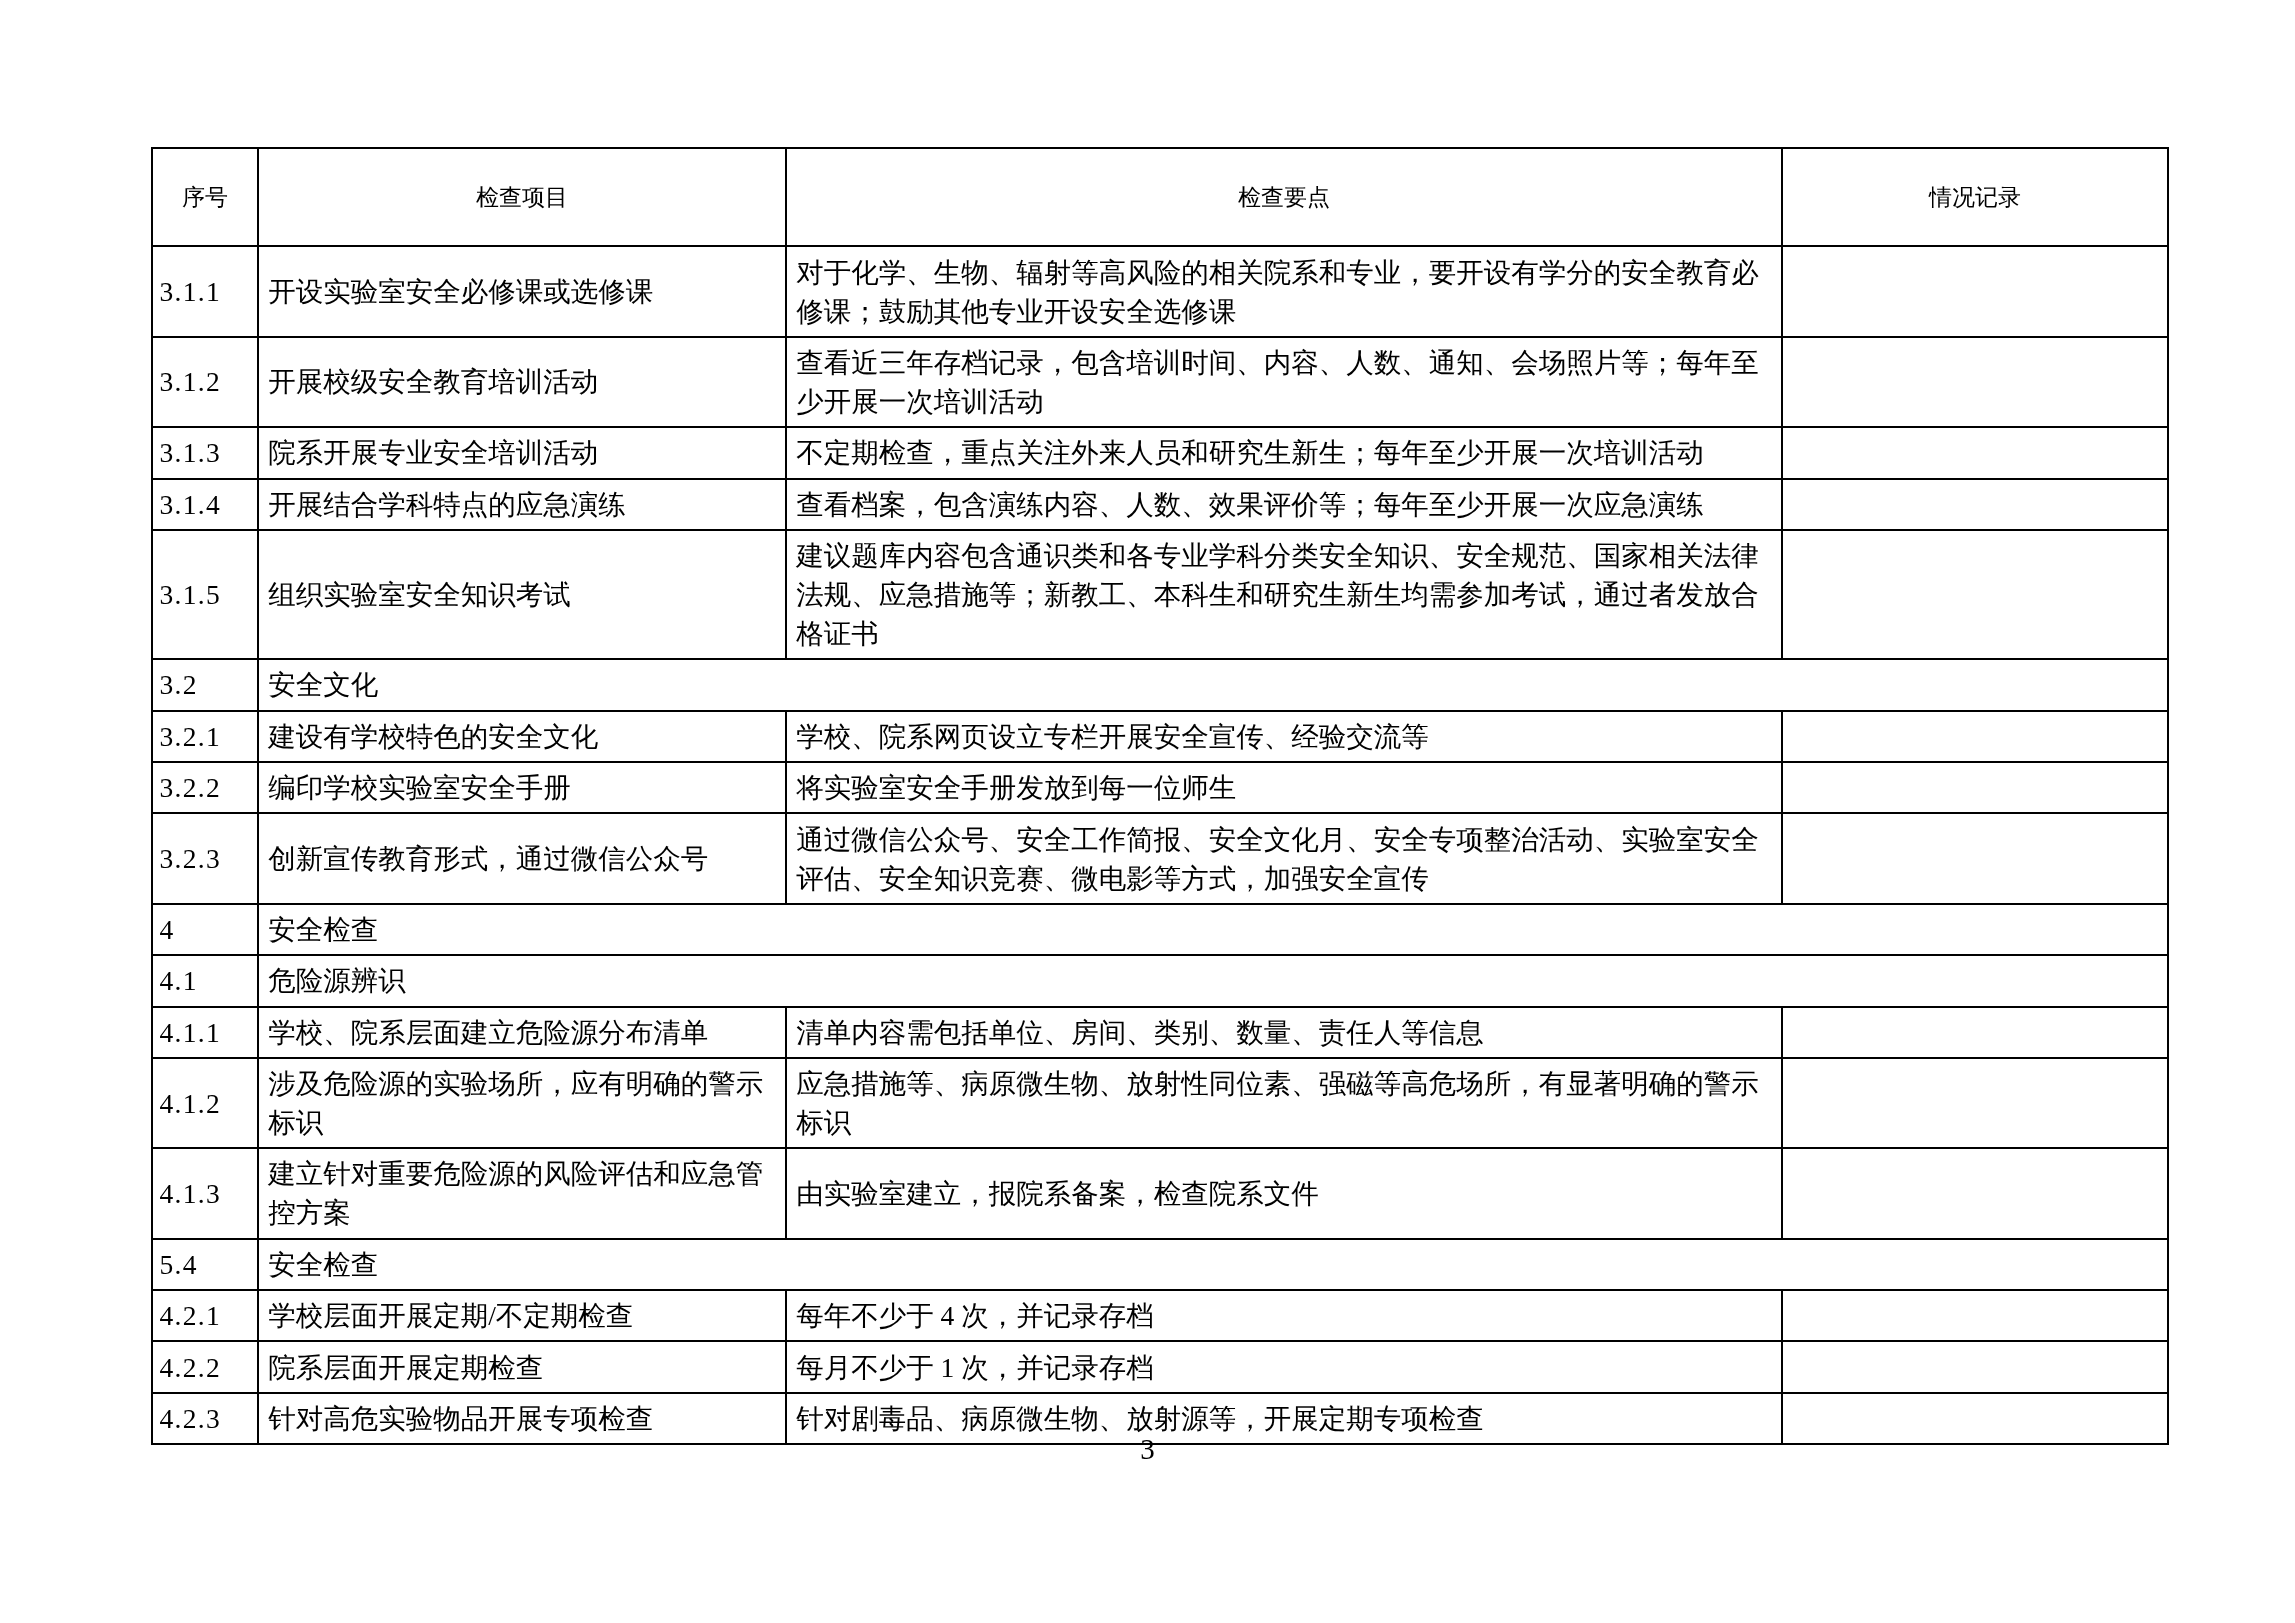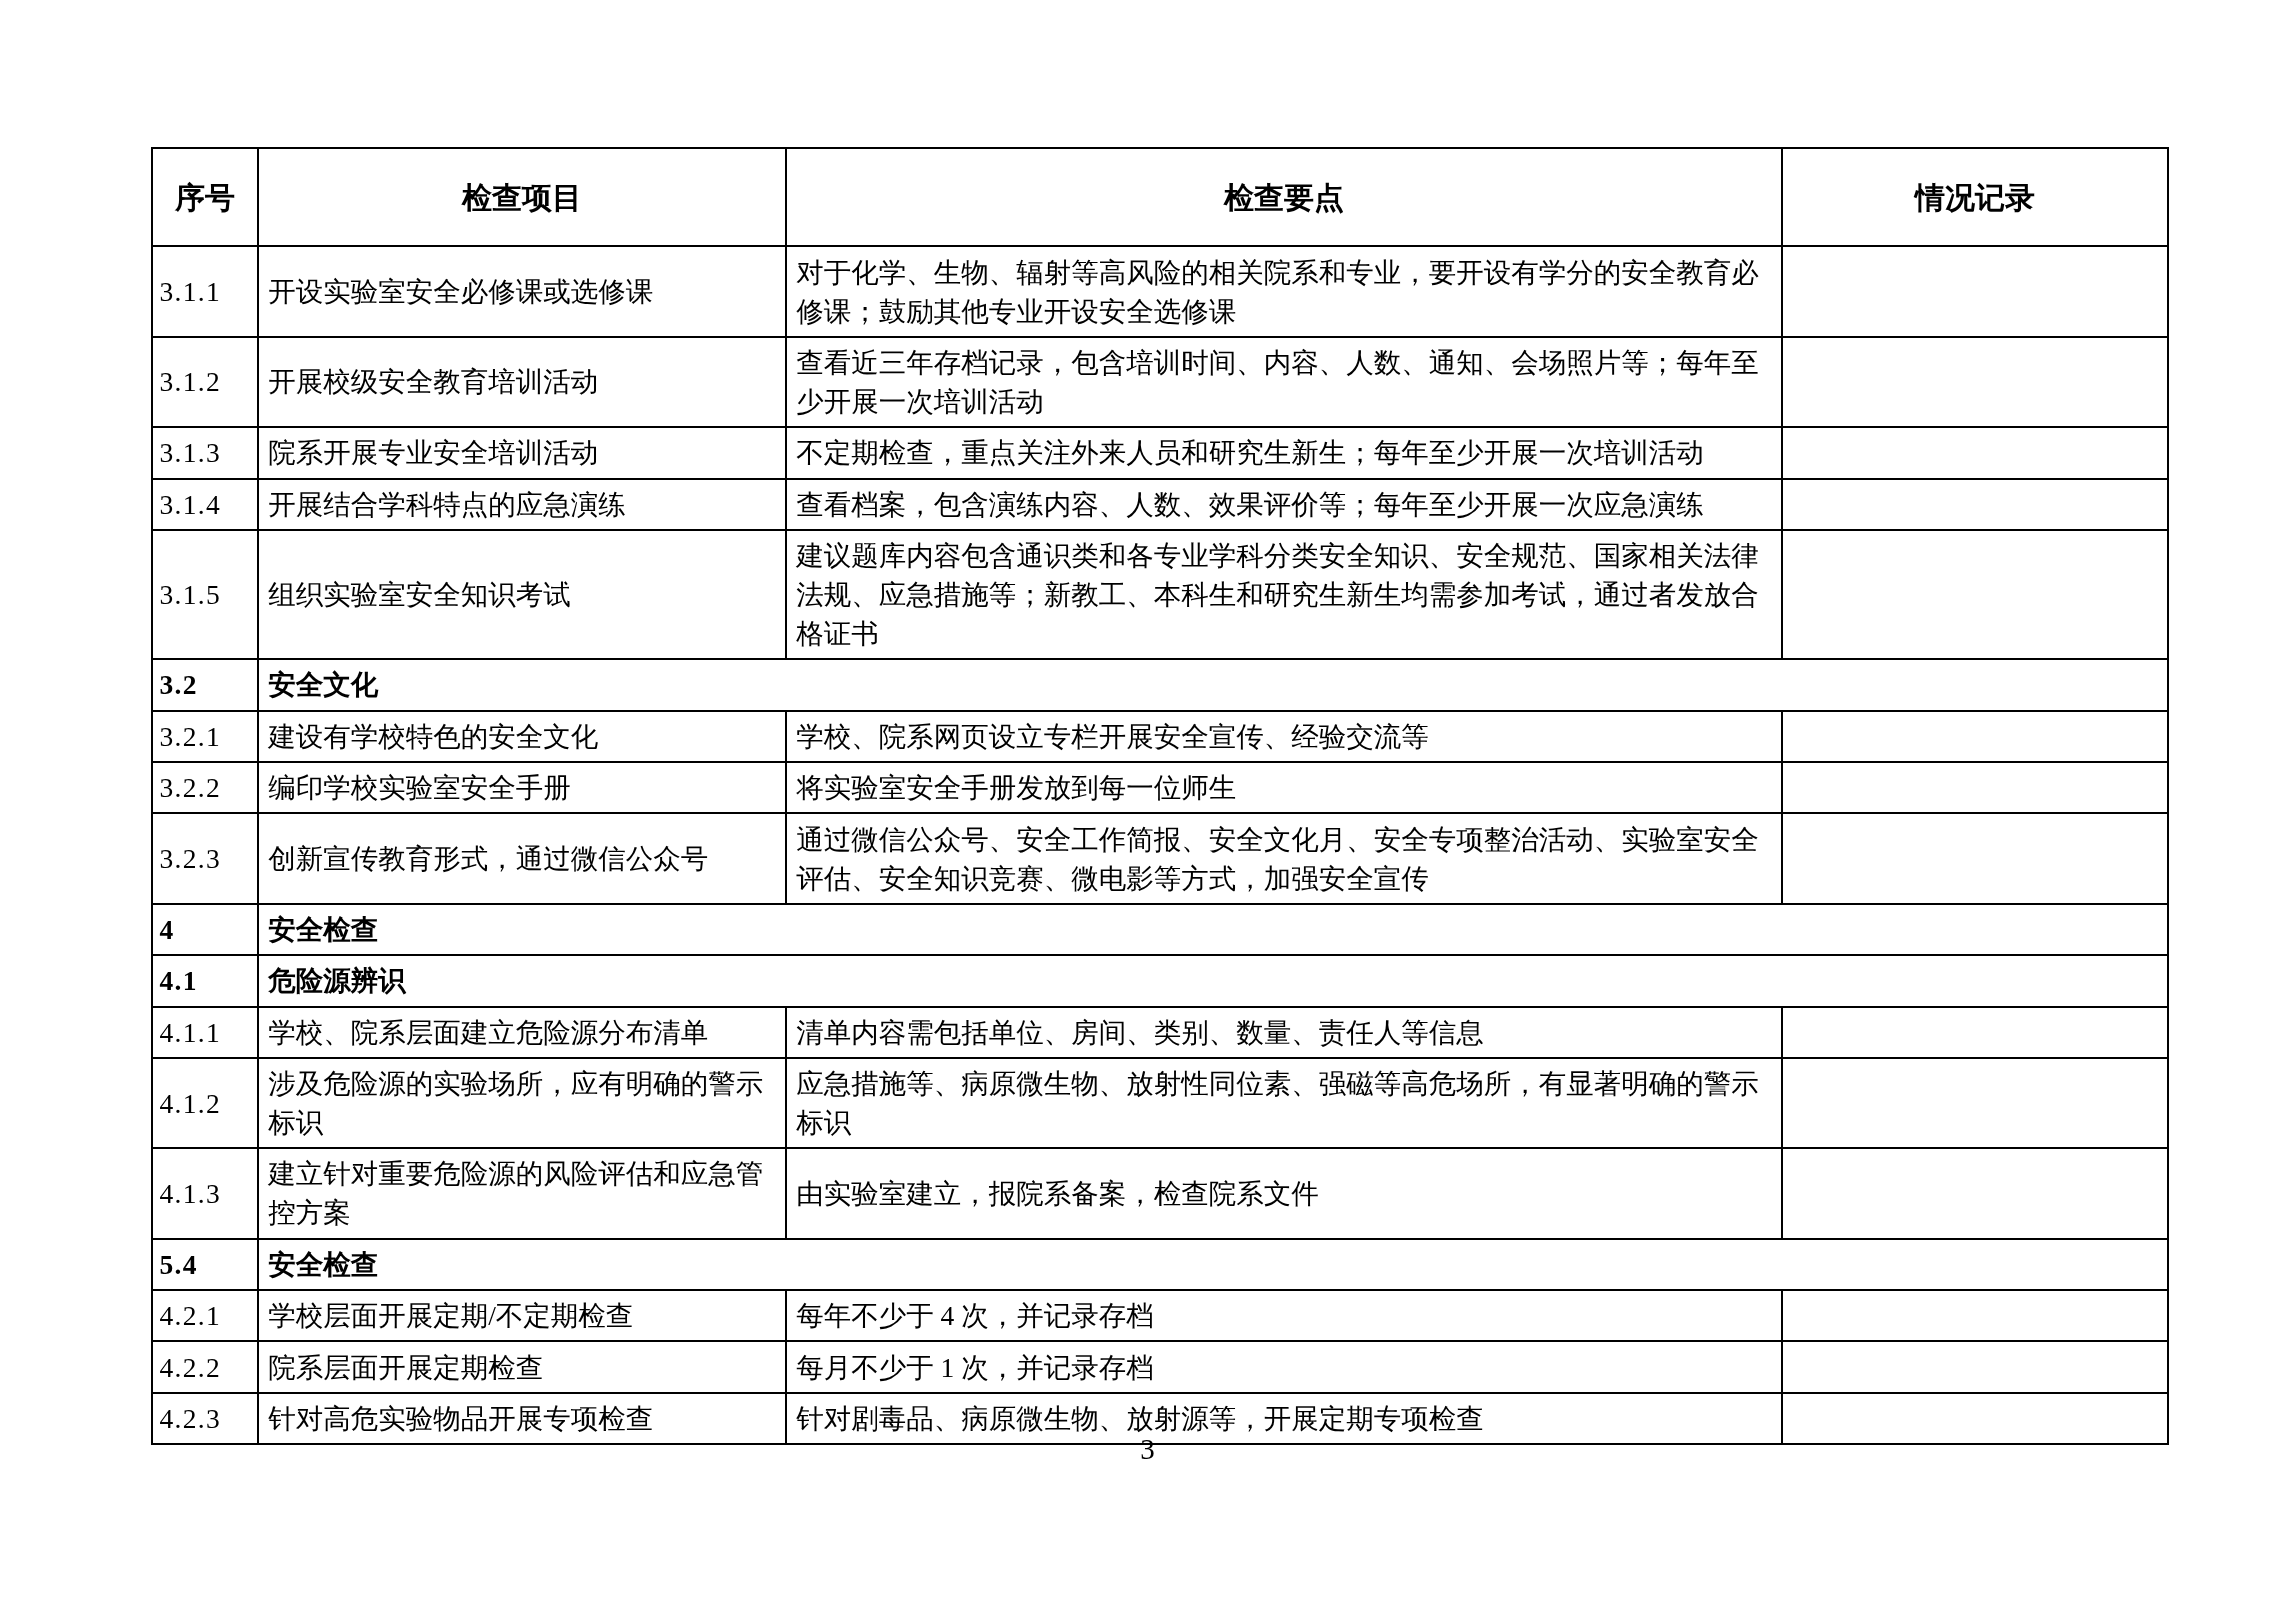--- a/index.html
+++ b/index.html
@@ -30,41 +30,41 @@
   col.c2 { width: 528px; }
   col.c3 { width: 996px; }
   col.c4 { width: 386px; }
   th, td {
     border: 2px solid #000000;
     vertical-align: middle;
     word-break: break-all;
     overflow-wrap: break-word;
   }
   th {
-    font-size: 30px;
-    font-weight: bold;
+    font-size: 23px;
+    font-weight: normal;
     text-align: center;
     height: 86px;
     padding: 5.2px 6.5px;
     line-height: 39px;
     border-radius: 12px;
   }
   td {
     font-size: 27.5px;
     line-height: 39px;
     padding: 5.2px 9.2px;
     text-align: left;
   }
   tr.body-row { height: 50px; }
   td.c-seq {
     padding-left: 6.5px;
     padding-right: 7px;
     letter-spacing: 1.3px;
   }
-  tr.section-row td { font-weight: bold; }
+  tr.section-row td { font-weight: normal; }
   td.c-record { }
   .page-number {
     position: absolute;
     left: 0;
     right: 0;
     top: 1433px;
     text-align: center;
     font-size: 29px;
     line-height: 33px;
   }

